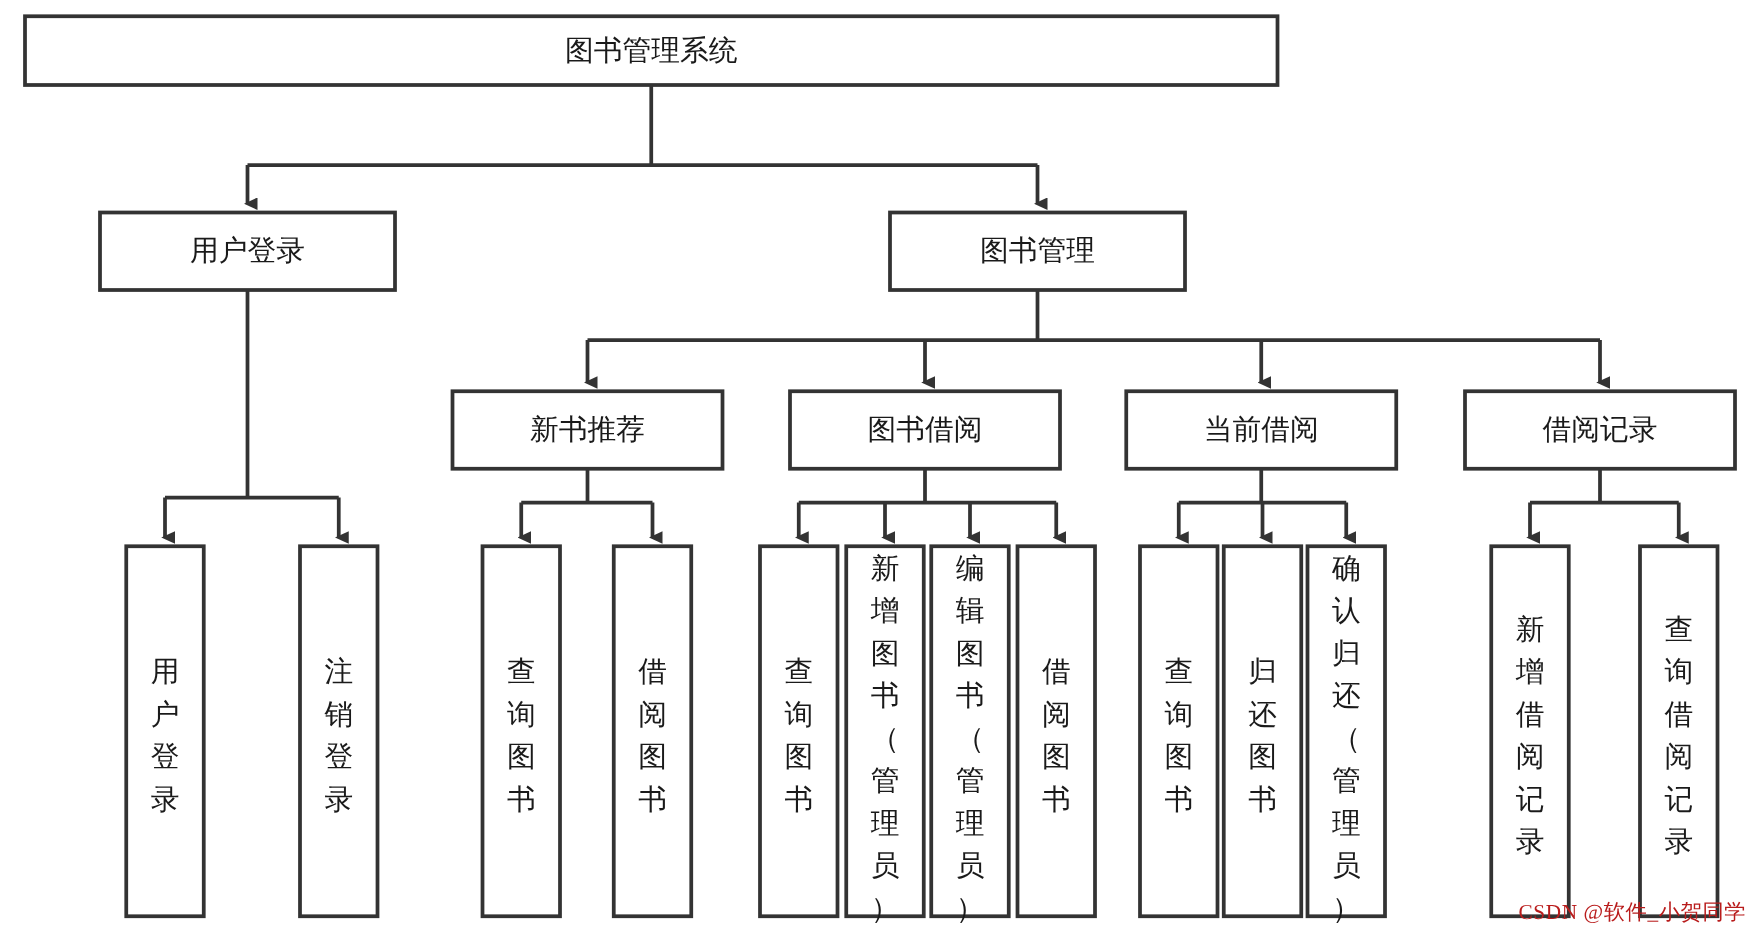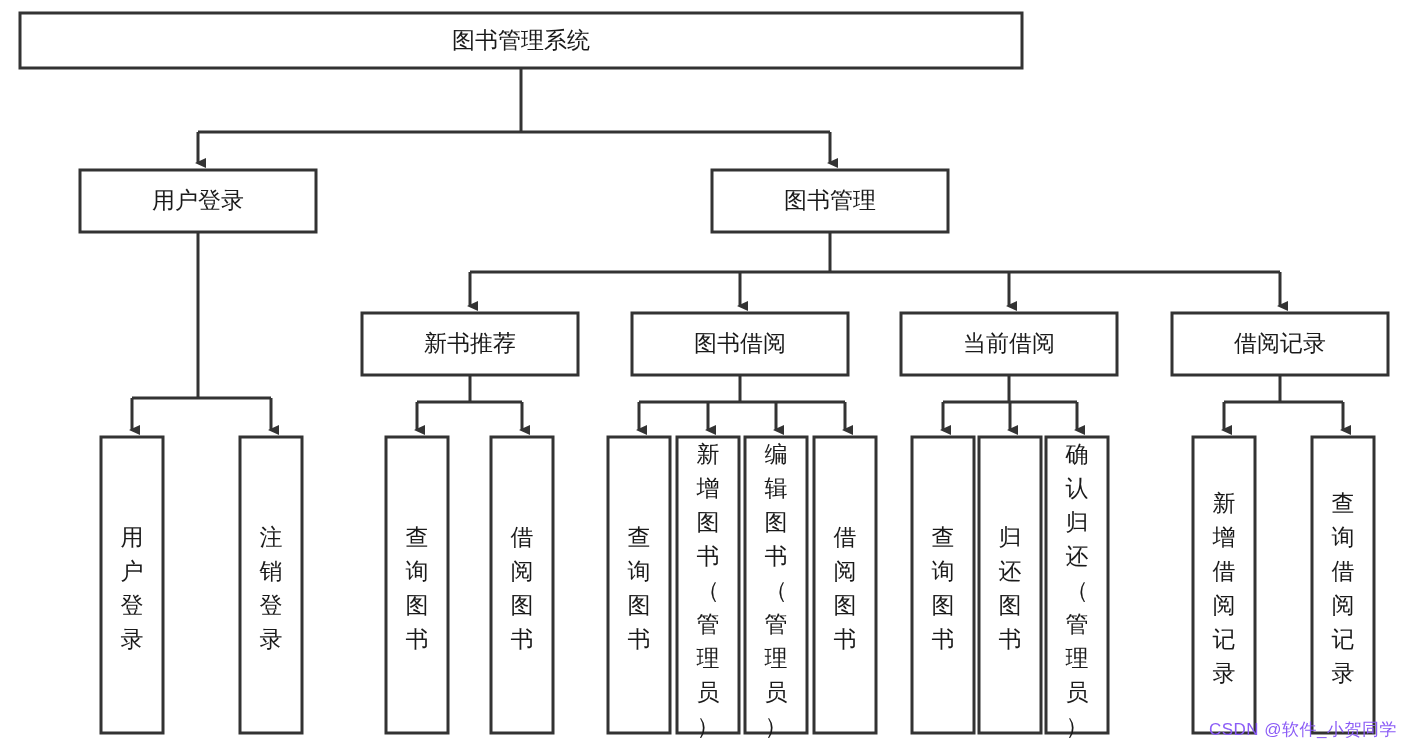--- a/index.html
+++ b/index.html
@@ -43,23 +43,23 @@
   .node-label-v {
     font-family: "Liberation Sans", "DejaVu Sans", sans-serif;
     font-size: 23px;
     fill: #1a1a1a;
     text-anchor: middle;
   }
   .watermark {
     position: absolute;
     right: 8px;
     bottom: 6px;
-    font-family: Liberation Sans, sans-serif;
+    font-family: Liberation Serif, serif;
     font-size: 17px;
-    color: #8b5cf6;
+    color: #b91c1c;
     letter-spacing: 0.5px;
     white-space: nowrap;
     pointer-events: none;
   }
 </style>
 </head>
 <body>
 
 <svg id="diagram" viewBox="0 0 1405 747" xmlns="http://www.w3.org/2000/svg">
 

